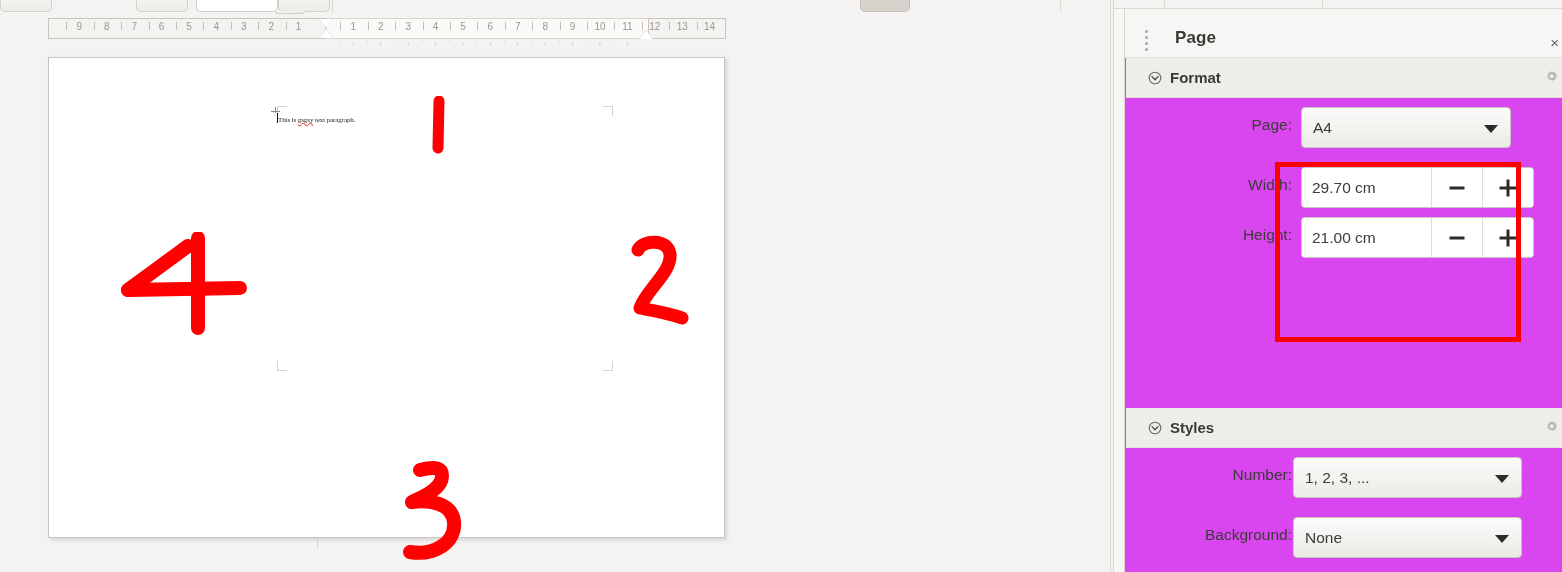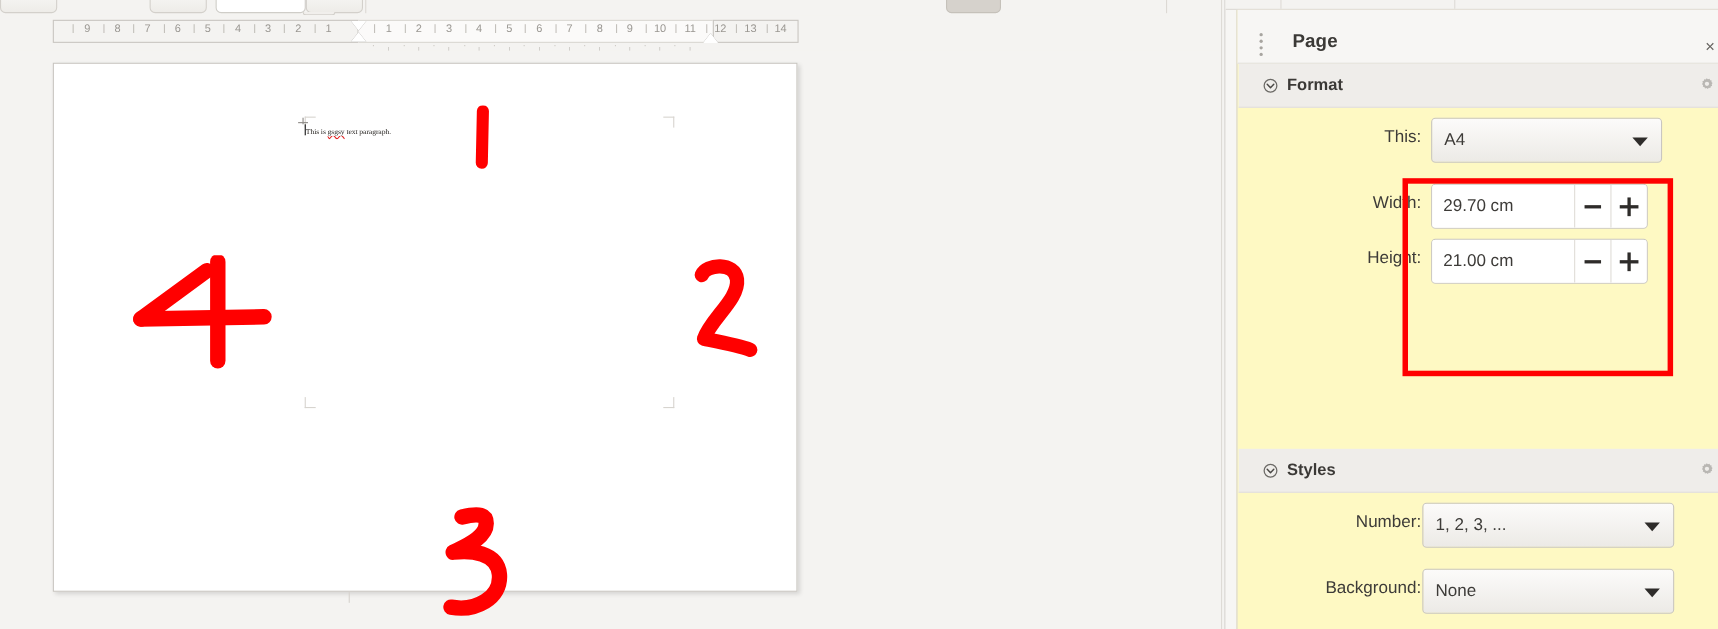--- a/index.html
+++ b/index.html
@@ -254,21 +254,21 @@
     background: #dedbd6;
   }
   #sb-toolstrip-sep2 {
     position: absolute; left: 208px; top: 0; width: 1px; height: 8px;
     background: #dedbd6;
   }
   #panel-inner {
     position: absolute;
     left: 10px; top: 9px;
     width: 439px; height: 563px;
-    background: #fef9c3;
+    background: #d946ef;
     border-left: 1px solid #d8d5d0;
     box-sizing: border-box;
   }
 
   #panel-header {
     position: absolute;
     left: 0; top: 0;
     width: 438px; height: 49px;
     background: #f7f6f4;
     border-bottom: 1px solid #e2dfda;
@@ -370,21 +370,21 @@
     position: absolute;
     right: 12px; top: 17px;
     width: 0; height: 0;
     border-left: 7px solid transparent;
     border-right: 7px solid transparent;
     border-top: 8px solid #2e2c2a;
   }
 
   
   .spin {
-    width: 197px;
+    width: 233px;
     border: 1px solid #c9c6c1;
     border-radius: 4px;
     background: #ffffff;
     display: flex;
     overflow: hidden;
   }
   .spin-input {
     flex: 0 0 129px;
     font-size: 15.5px;
     color: #3d3b38;
@@ -596,21 +596,21 @@
       <svg class="sec-gear" viewBox="0 0 16 16">
         <path d="M8 1.2 L9.3 2.1 L10.8 1.7 L11.4 3.1 L12.9 3.4 L12.6 4.9 L13.8 5.9
                  L12.9 7.1 L13.3 8.6 L11.9 9.2 L11.6 10.7 L10.1 10.4 L9.1 11.6 L7.9 10.7
                  L6.4 11.1 L5.8 9.7 L4.3 9.4 L4.6 7.9 L3.4 6.9 L4.3 5.7 L3.9 4.2
                  L5.3 3.6 L5.6 2.1 L7.1 2.4 Z" fill="#8e8b87"></path>
         <circle cx="8.3" cy="6.6" r="2.1" fill="#efedea"></circle>
       </svg>
     </div>
 
     <div class="row" style="top:89px;">
-      <div class="row-label">This:</div>
+      <div class="row-label">Page:</div>
       <div class="ctl combo">
         <div class="combo-text">A4</div>
         <div class="caret-dn"></div>
       </div>
     </div>
 
     <div class="row" style="top:149px;">
       <div class="row-label">Width:</div>
       <div class="ctl spin">
         <div class="spin-input">29.70 cm</div>

